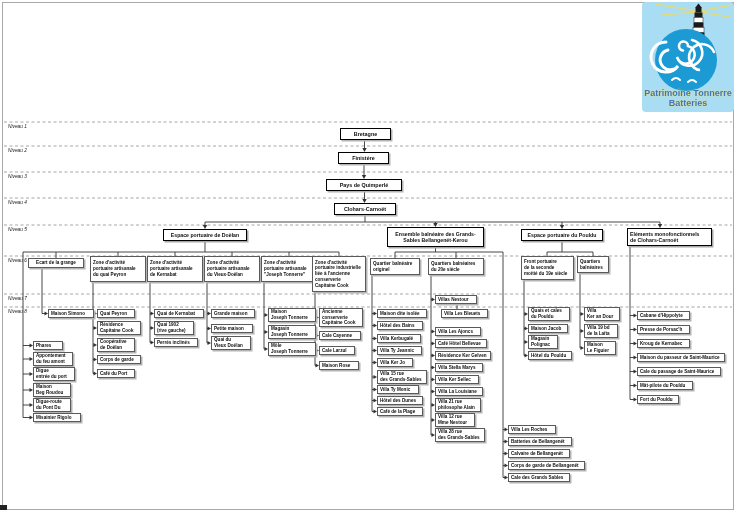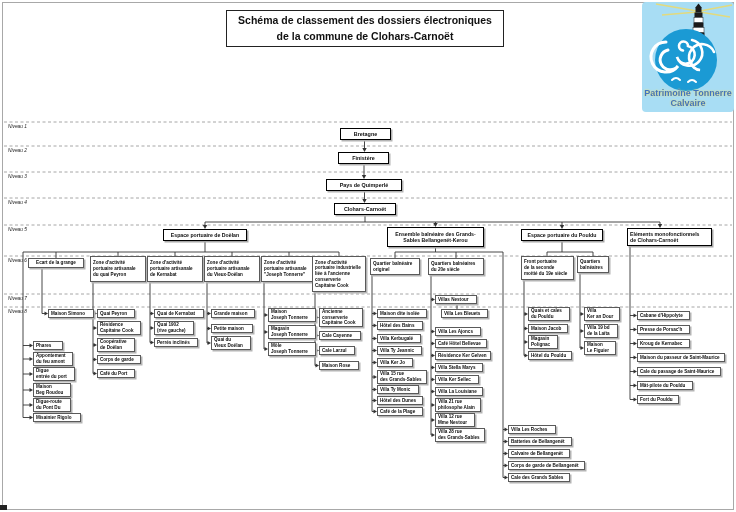--- a/index.html
+++ b/index.html
@@ -227,24 +227,20 @@
       <polygon points="637,371.5 633.5,369.5 633.5,373.5" fill="#333"></polygon>
       <line x1="630" y1="385.5" x2="634" y2="385.5" stroke="#333" stroke-width="0.9"></line>
       <polygon points="637,385.5 633.5,383.5 633.5,387.5" fill="#333"></polygon>
       <line x1="630" y1="399.5" x2="634" y2="399.5" stroke="#333" stroke-width="0.9"></line>
       <polygon points="637,399.5 633.5,397.5 633.5,401.5" fill="#333"></polygon>
     </svg>
 
   <div class="frame"></div>
   <div class="corner-mark"></div>
 
-  <div class="title-box">
-    <span>Schéma de classement des dossiers électroniques</span>
-    <span>de la commune de Clohars-Carnoët</span>
-  </div>
 
   <div class="logo">
     <svg width="92" height="92" viewBox="0 0 92 92">
 
       <g stroke="#e3da7d" stroke-width="1.6">
         <line x1="55" y1="9" x2="14" y2="2"></line>
         <line x1="55" y1="10" x2="20" y2="13"></line>
         <line x1="58" y1="9" x2="90" y2="3"></line>
         <line x1="58" y1="10" x2="88" y2="15"></line>
       </g>
@@ -262,21 +258,21 @@
       <g>
         <circle cx="44" cy="58" r="31" fill="#1b9ad4"></circle>
         <path d="M24,40 a15,15 0 1,0 12,24 a10,10 0 1,1 -10,-16" fill="none" stroke="#ffffff" stroke-width="3" stroke-linecap="round"></path>
         <path d="M50,38 a13,13 0 1,1 -15,17 a9,9 0 1,0 11,-11 a4.5,4.5 0 1,0 -5,4.5" fill="none" stroke="#ffffff" stroke-width="2.6" stroke-linecap="round"></path>
         <path d="M72,50 a13,13 0 1,0 -14,18 a9,9 0 0,1 -9,-9" fill="none" stroke="#ffffff" stroke-width="2.6" stroke-linecap="round"></path>
         <path d="M30,78 q4,-4 8,0 M46,80 q4,-4 8,0" fill="none" stroke="#ffffff" stroke-width="2" stroke-linecap="round"></path>
       </g>
     </svg>
     <div class="logo-text">
       <div>Patrimoine Tonnerre</div>
-      <div>Calvaire</div>
+      <div>Batteries</div>
     </div>
   </div>
 
   <div id="diagram">
       <div class="level-label" style="top: 124px;">Niveau 1</div>
       <div class="level-label" style="top: 148px;">Niveau 2</div>
       <div class="level-label" style="top: 174px;">Niveau 3</div>
       <div class="level-label" style="top: 200px;">Niveau 4</div>
       <div class="level-label" style="top: 227px;">Niveau 5</div>
       <div class="level-label" style="top: 258px;">Niveau 6</div>

